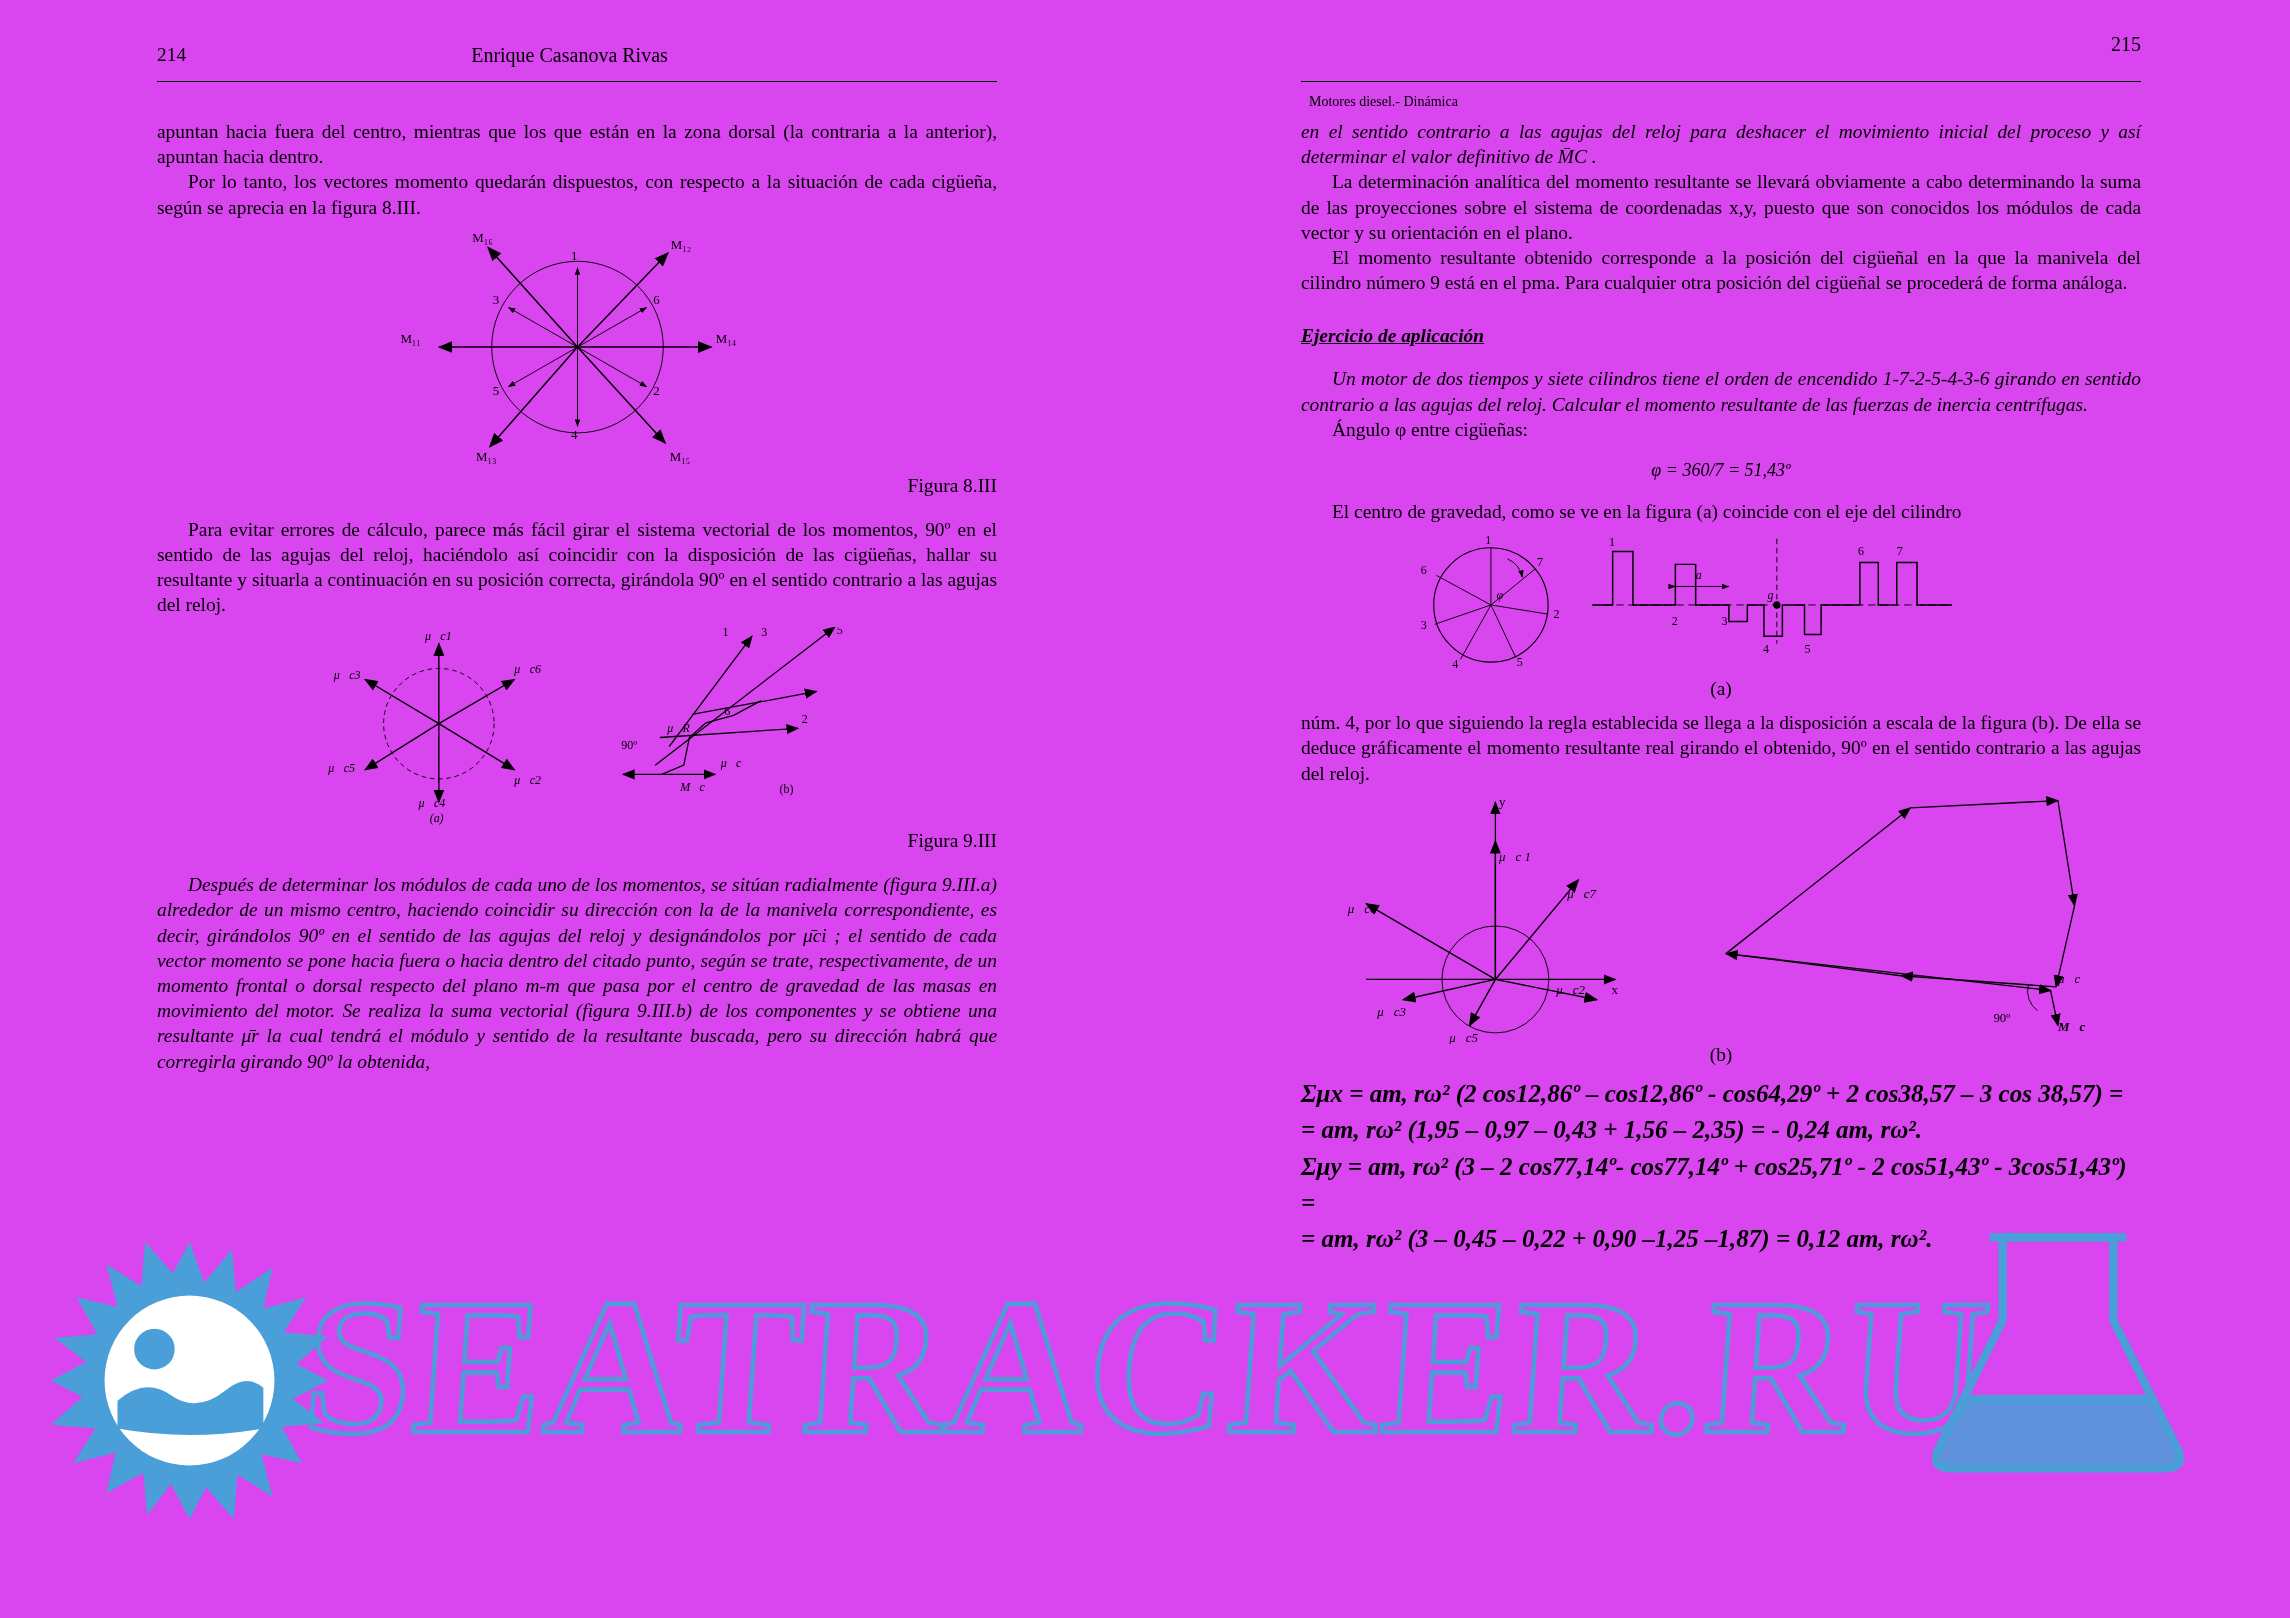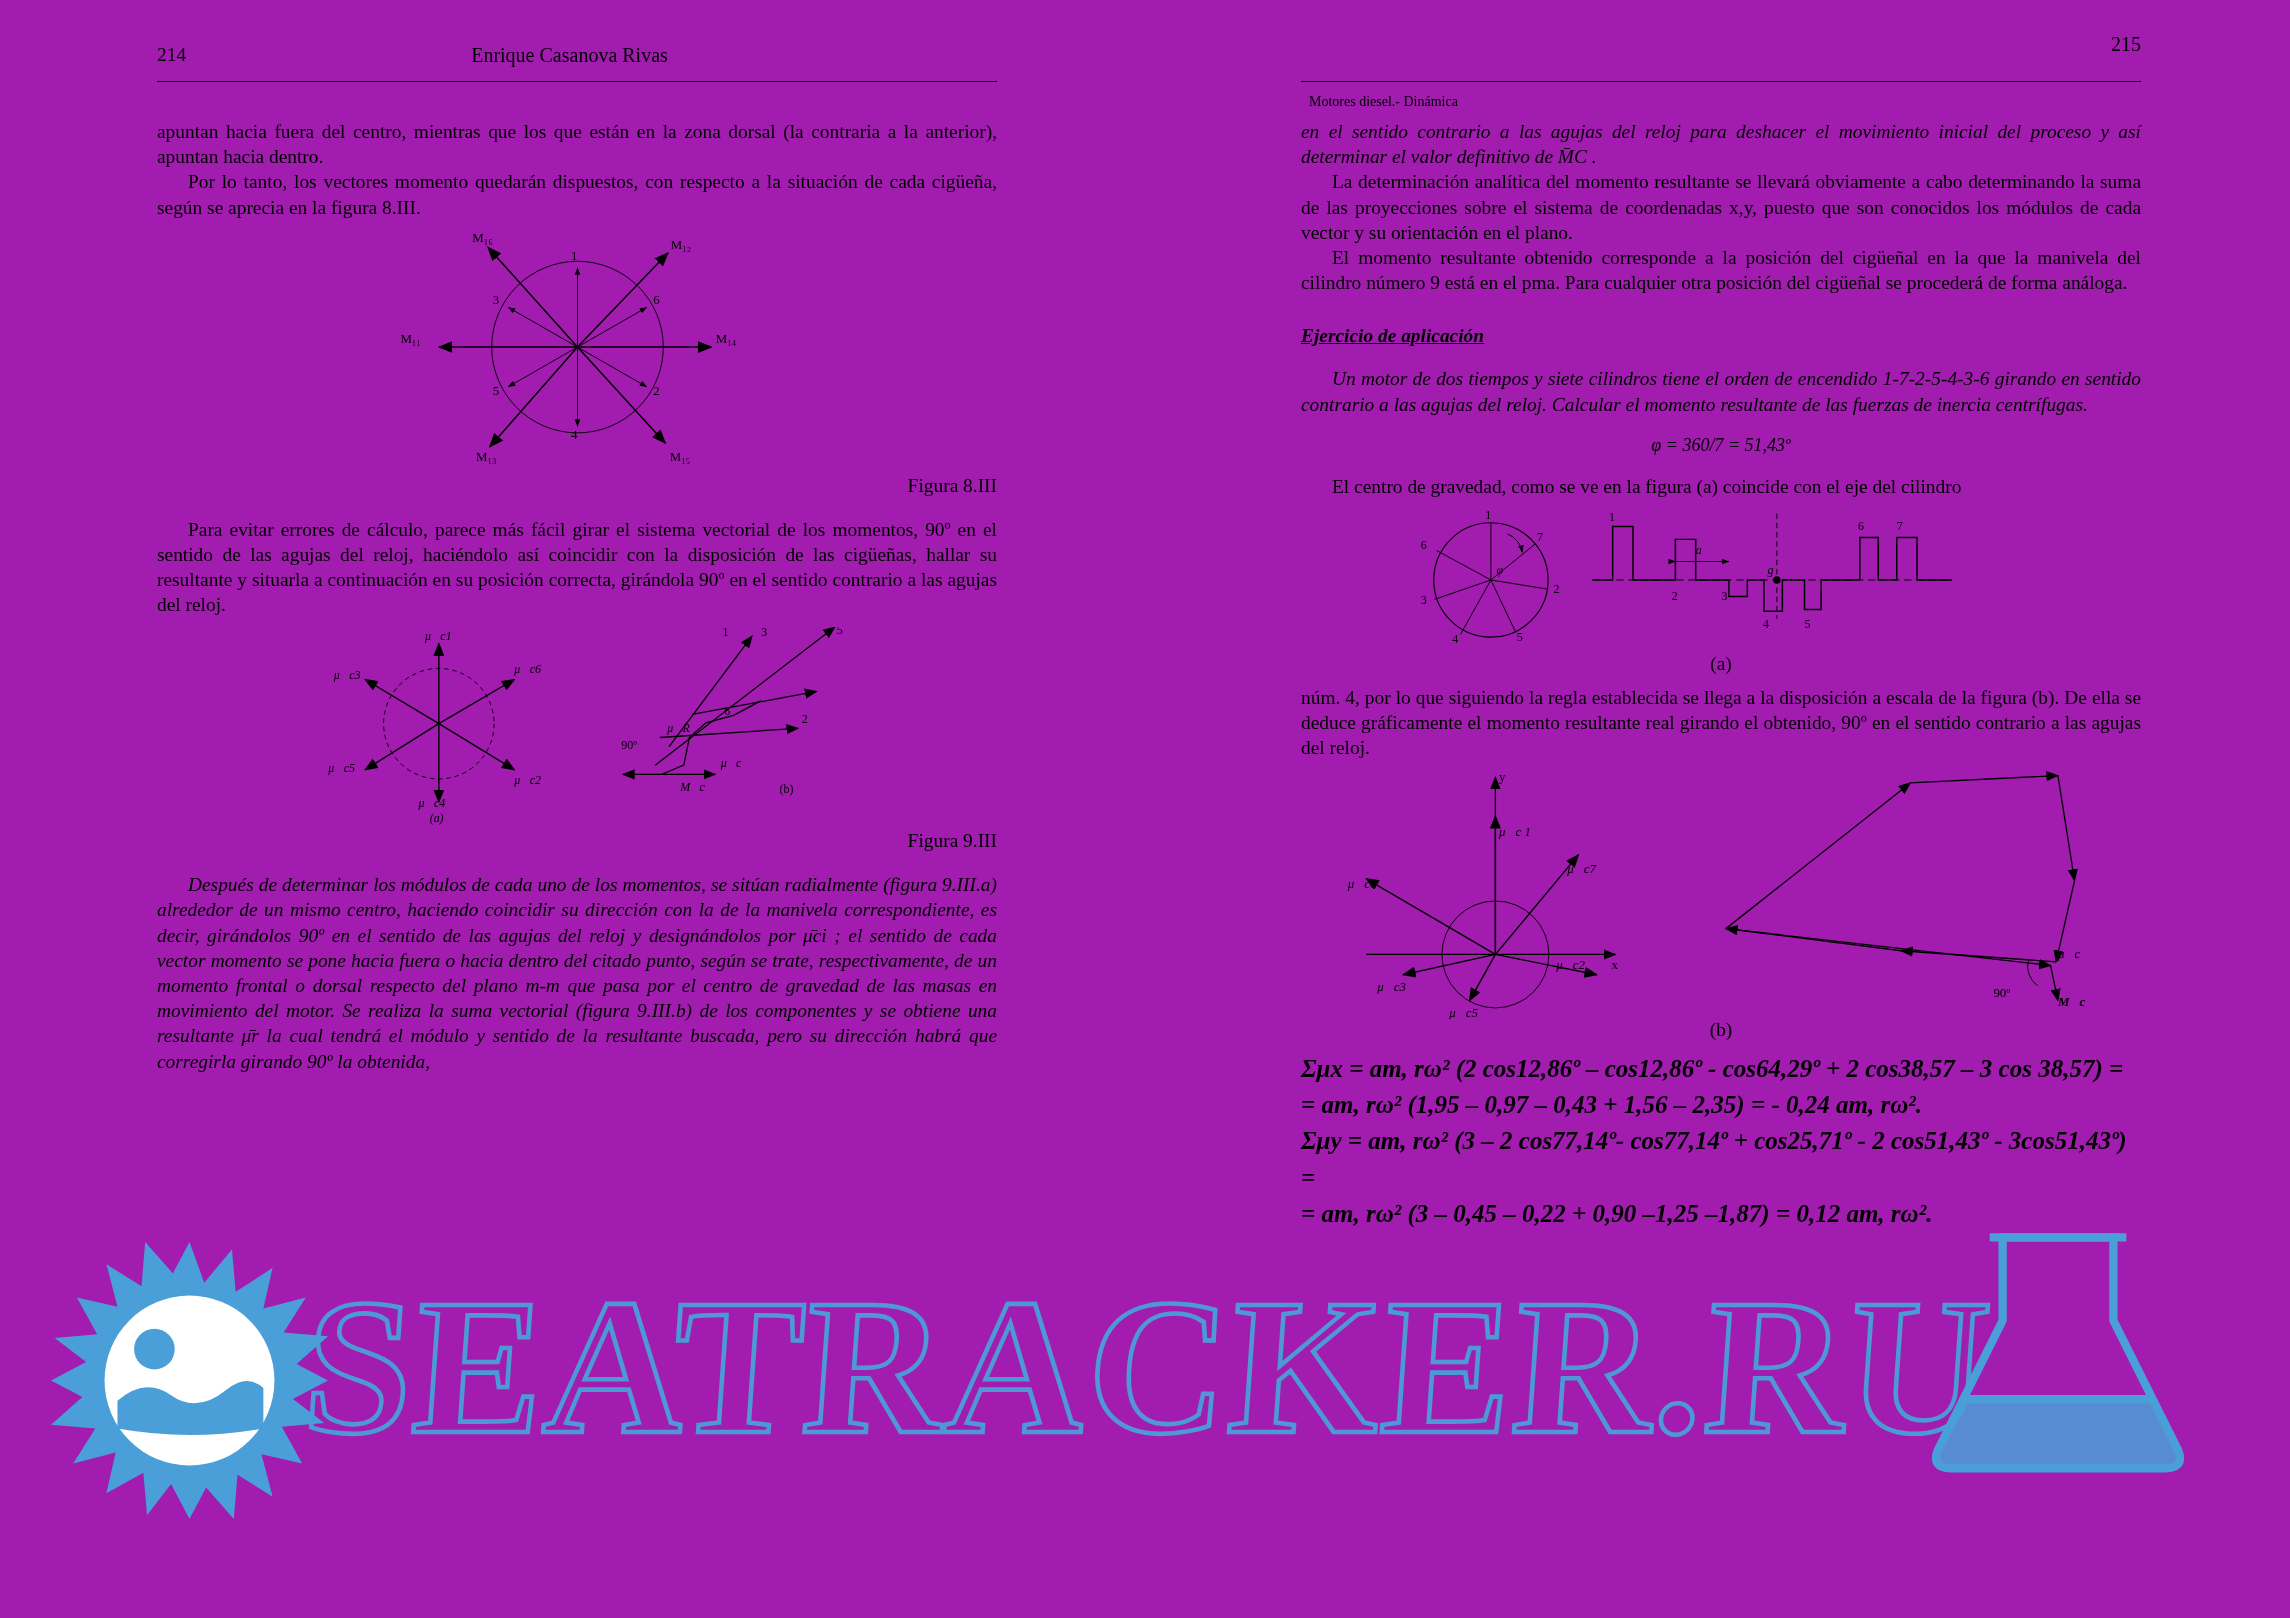--- a/index.html
+++ b/index.html
@@ -13,21 +13,21 @@
     position: relative;
     font-family: "Liberation Serif", serif;
     color: #000;
     overflow: hidden;
   }
   .page {
     position: absolute;
     top: 0; left: 0;
     width: 2291px;
     height: 1619px;
-    background: #a21caf;
+    background: #d946ef;
   }
   
   .col {
     position: absolute;
     top: 44px;
     width: 840px;
   }
   .col-left  { left: 157px; }
   .col-right { left: 1301px; }
 
@@ -257,20 +257,21 @@
       <span class="pg-right">215</span>
     </div>
 
     <p class="body noind ital">en el sentido contrario a las agujas del reloj para deshacer el movimiento inicial del proceso y así  determinar el valor definitivo de M̄C .</p>
     <p class="body">La determinación analítica del momento resultante se llevará obviamente a cabo determinando la suma de las proyecciones sobre el sistema de coordenadas x,y, puesto que son conocidos los módulos de cada vector y su orientación en el plano.</p>
     <p class="body">El momento resultante obtenido corresponde a la posición del cigüeñal en la que la manivela del cilindro número 9 está en el pma. Para cualquier otra posición del cigüeñal se procederá de forma análoga.</p>
 
     <div class="sp-s"></div>
     <p class="ul-head">Ejercicio de aplicación</p>
     <p class="body ital">Un motor de dos tiempos y siete cilindros tiene el orden de encendido 1-7-2-5-4-3-6 girando en sentido contrario a las agujas del reloj. Calcular el momento resultante de las fuerzas de inercia centrífugas.</p>
+    <p class="body">Ángulo φ entre cigüeñas:</p>
     <p class="formula">φ = 360/7 = 51,43º</p>
     <p class="body">El centro de gravedad, como se ve en la figura (a) coincide con el eje del cilindro</p>
 
     <div class="fig" style="width:701px;height:143px;">
       <svg width="701" height="143" viewBox="0 0 760 155">
 
         <g transform="translate(40,0)">
           <circle cx="90" cy="78" r="62" fill="none" stroke="#000" stroke-width="1.2"></circle>
           <g stroke="#000" stroke-width="1" fill="none">
             <line x1="90" y1="78" x2="90" y2="16"></line>

